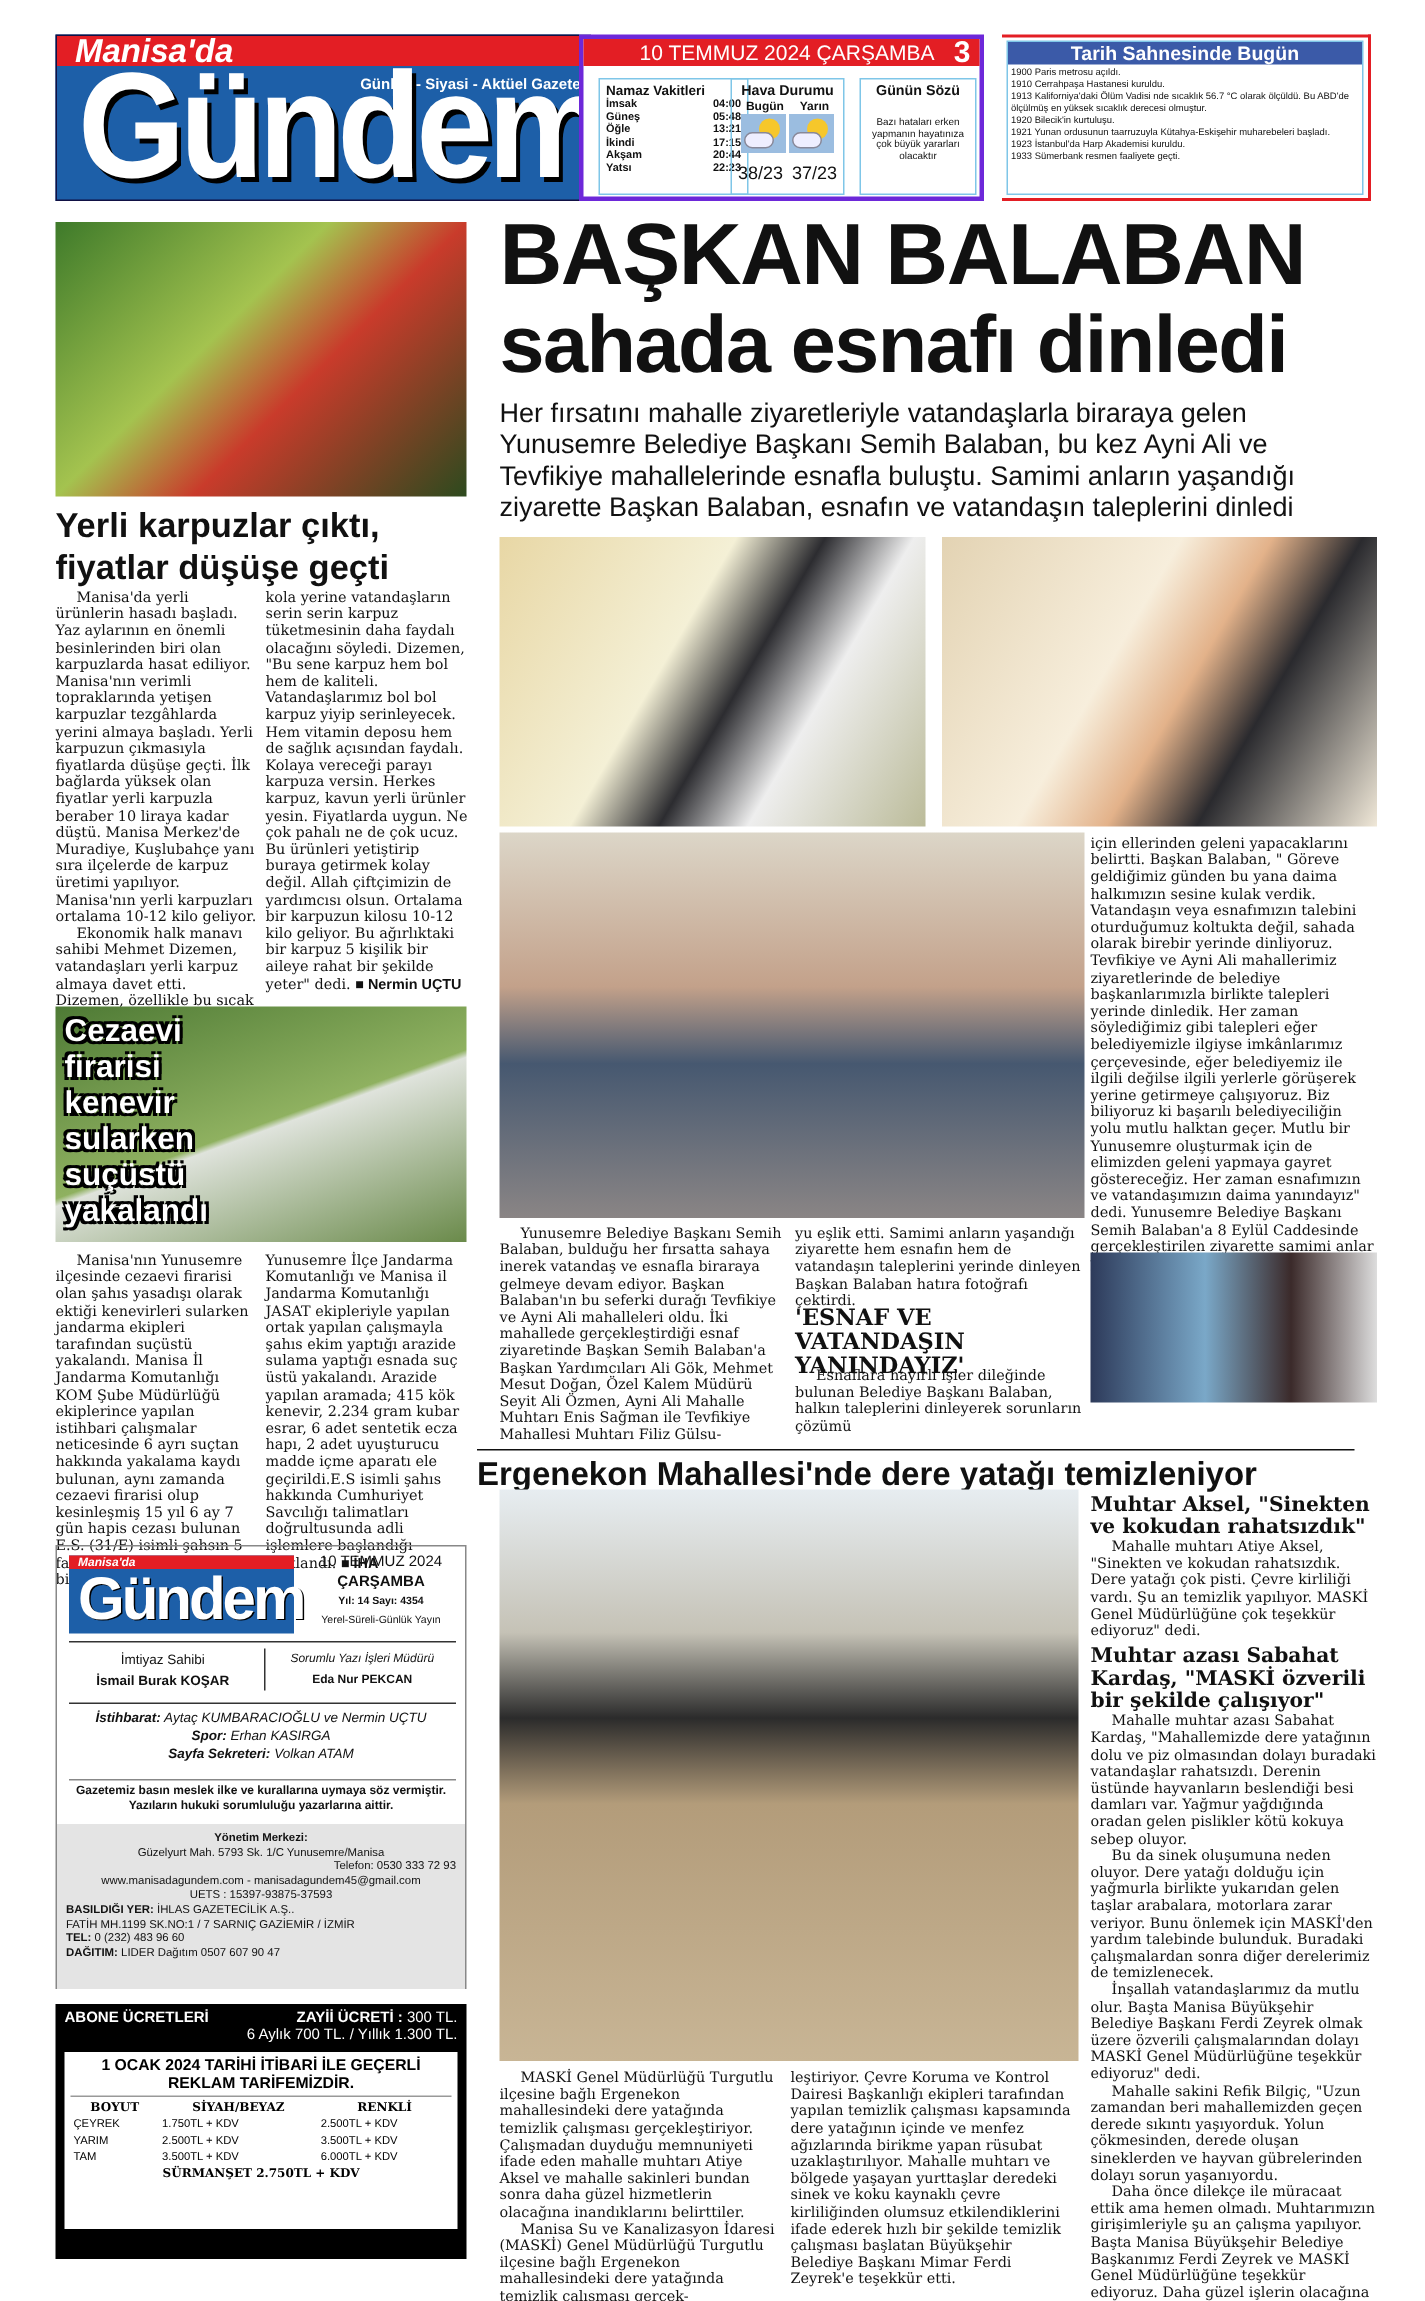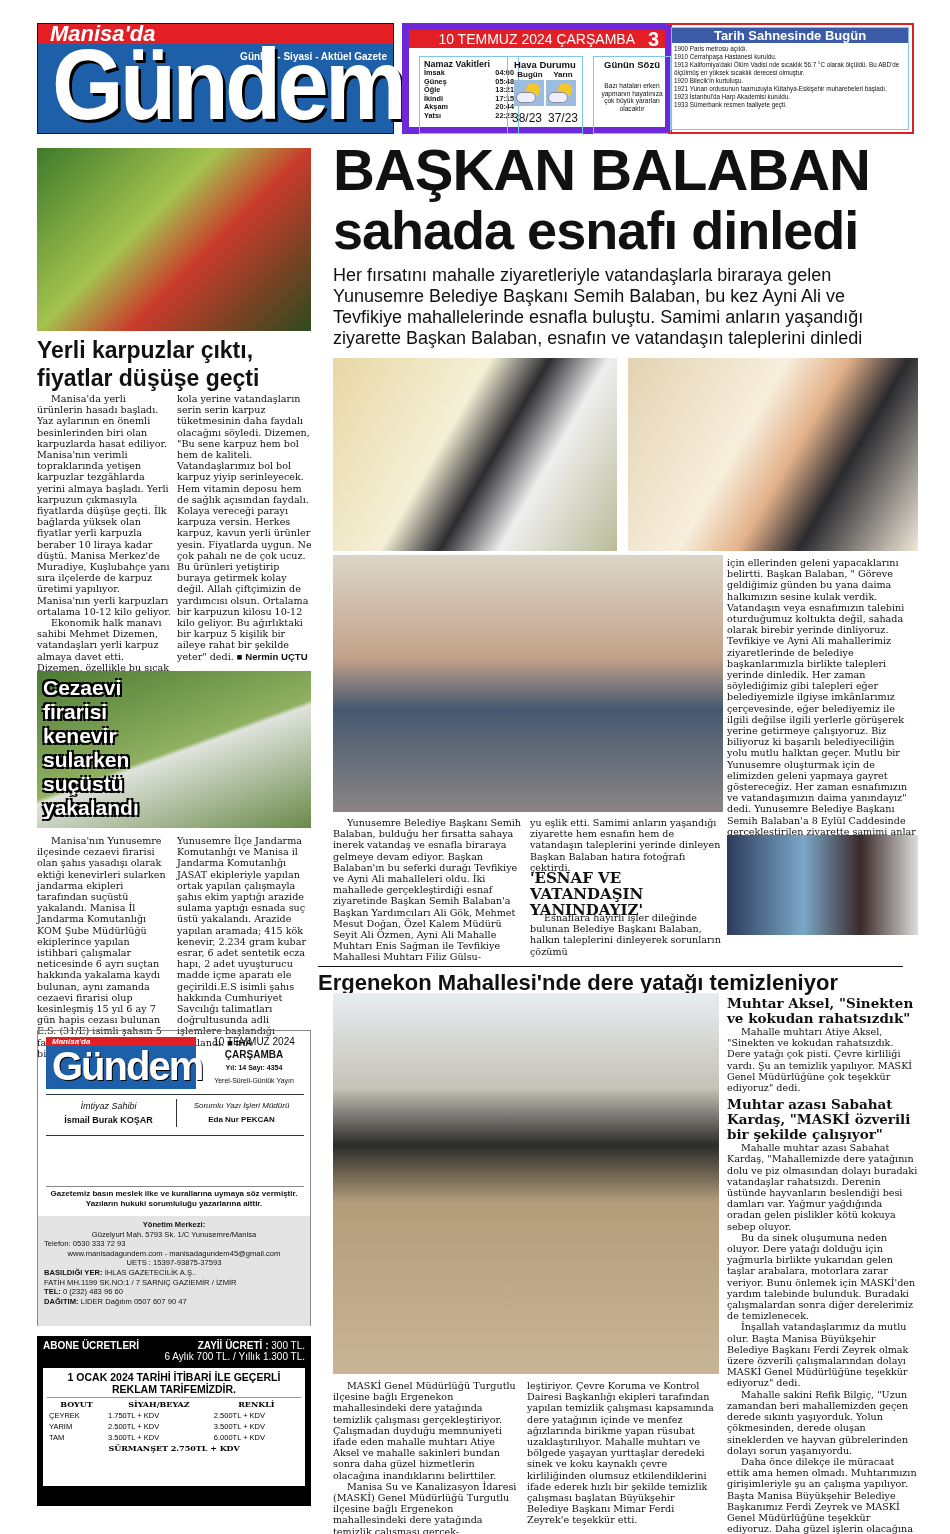--- a/index.html
+++ b/index.html
@@ -5,21 +5,21 @@
 *{box-sizing:border-box;margin:0;padding:0}
 body{width:950px;height:1534px;background:#fff;font-family:"DejaVu Serif",serif;color:#111;position:relative;overflow:hidden}
 .abs{position:absolute}
 
 .mast{left:37px;top:23px;width:357px;height:111px;background:#1d5fa8;border:1px solid #114}
 .mast .red{position:absolute;left:0;top:0;width:100%;height:20px;background:#e31e24}
 .mast .red span{position:absolute;left:12px;top:-3px;font:italic bold 22px "Liberation Sans",sans-serif;color:#fff}
 .mast .big{position:absolute;left:14px;top:10px;font:bold 100px/100px "Liberation Sans",sans-serif;color:#fff;letter-spacing:-4px;transform:scaleX(.92);transform-origin:left;text-shadow:3px 3px 0 #000}
 .mast .tag{position:absolute;right:6px;top:27px;font:bold 10px "Liberation Sans",sans-serif;color:#fff}
 
-.infobar{left:402px;top:23px;width:270px;height:111px;border:7px solid #6d28d9;background:#fff}
+.infobar{left:386px;top:23px;width:270px;height:111px;border:3px solid #6d28d9;background:#fff}
 .infobar .top{height:18px;background:#e31e24;color:#fff;font:14px "Liberation Sans",sans-serif;text-align:right;padding-right:30px;line-height:18px}
 .infobar .num{position:absolute;right:6px;top:-2px;font:bold 20px "Liberation Sans",sans-serif;color:#fff}
 .box{position:absolute;top:26px;height:78px;border:1.5px solid #7fc6e8;padding:2px 4px;font-family:"Liberation Sans",sans-serif}
 .prayer{left:10px;width:100px}
 .prayer h4{font-size:9px;font-weight:bold}
 .prayer .row{display:flex;justify-content:space-between;font-size:7.3px;font-weight:bold;line-height:8.6px}
 .weather{left:98px;width:76px;text-align:center}
 .weather h4{font-size:9.5px}
 .weather .days{display:flex;justify-content:space-around;font-size:8px;font-weight:bold}
 .wicon{display:inline-block;width:30px;height:26px;background:#9bbde0;position:relative;margin:1px}
@@ -169,34 +169,39 @@
     <div class="big">Gündem</div>
   </div>
   <div class="kinfo">
     <div>10 TEMMUZ 2024</div>
     <div style="font-weight:bold">ÇARŞAMBA</div>
     <div class="s" style="font-weight:bold">Yıl: 14 Sayı: 4354</div>
     <div class="s">Yerel-Süreli-Günlük Yayın</div>
   </div>
   <div class="krow" style="top:63px"></div>
   <div class="abs" style="left:8px;top:68px;width:125px;text-align:center;font-size:9px;line-height:14px">
-    <div style="font-style:italic">İmtiyaz Sahibi</div>
+    <div style="">İmtiyaz Sahibi</div>
     <div style="font-weight:bold">İsmail Burak KOŞAR</div>
   </div>
   <div class="abs" style="left:138px;top:68px;width:130px;text-align:center;font-size:8px;line-height:14px;border-left:1px solid #333">
     <div style="font-style:italic">Sorumlu Yazı İşleri Müdürü</div>
     <div style="font-weight:bold">Eda Nur PEKCAN</div>
   </div>
   <div class="krow" style="top:104px"></div>
+  <div class="abs kcenter" style="left:0;top:108px;width:272px;font-style:italic">
+    <div><b>İstihbarat:</b> <span>Aytaç KUMBARACIOĞLU ve Nermin UÇTU</span></div>
+    <div><b>Spor:</b> <span>Erhan KASIRGA</span></div>
+    <div><b>Sayfa Sekreteri:</b> <span>Volkan ATAM</span></div>
+  </div>
   <div class="krow" style="top:155px;border-color:#888"></div>
   <div class="abs kcenter" style="left:4px;top:158px;width:264px;font-size:8px;line-height:10px;font-weight:bold">Gazetemiz basın meslek ilke ve kurallarına uymaya söz vermiştir. Yazıların hukuki sorumluluğu yazarlarına aittir.</div>
   <div class="kgray">
     <div style="text-align:center"><b>Yönetim Merkezi:</b></div>
     <div style="text-align:center">Güzelyurt Mah. 5793 Sk. 1/C Yunusemre/Manisa</div>
-    <div style="text-align:left">Telefon: 0530 333 72 93</div>
+    <div style="text-align:right">Telefon: 0530 333 72 93</div>
     <div style="text-align:center">www.manisadagundem.com - manisadagundem45@gmail.com</div>
     <div style="text-align:center">UETS : 15397-93875-37593</div>
     <div><b>BASILDIĞI YER:</b> <span>İHLAS GAZETECİLİK A.Ş..</span></div>
     <div>FATİH MH.1199 SK.NO:1 / 7 SARNIÇ GAZİEMİR / İZMİR</div>
     <div><b>TEL:</b> <span>0 (232) 483 96 60</span></div>
     <div><b>DAĞITIM:</b> <span>LIDER Dağıtım 0507 607 90 47</span></div>
   </div>
 </div>
 
 <div class="abs abone">

